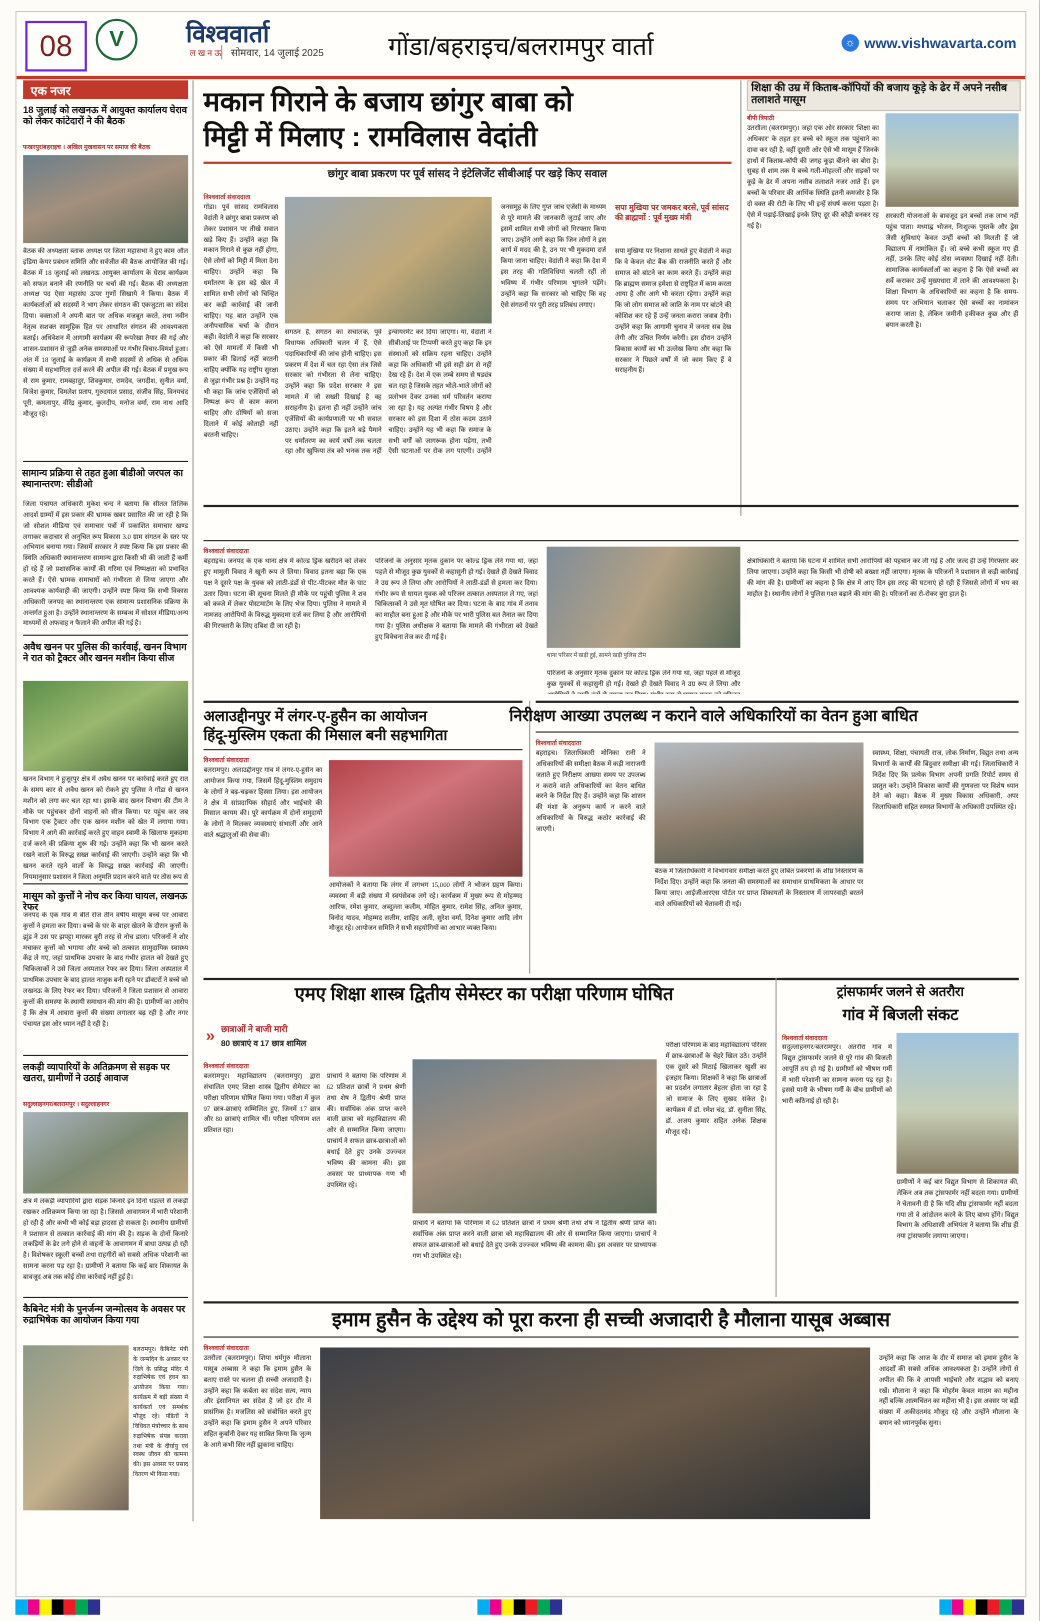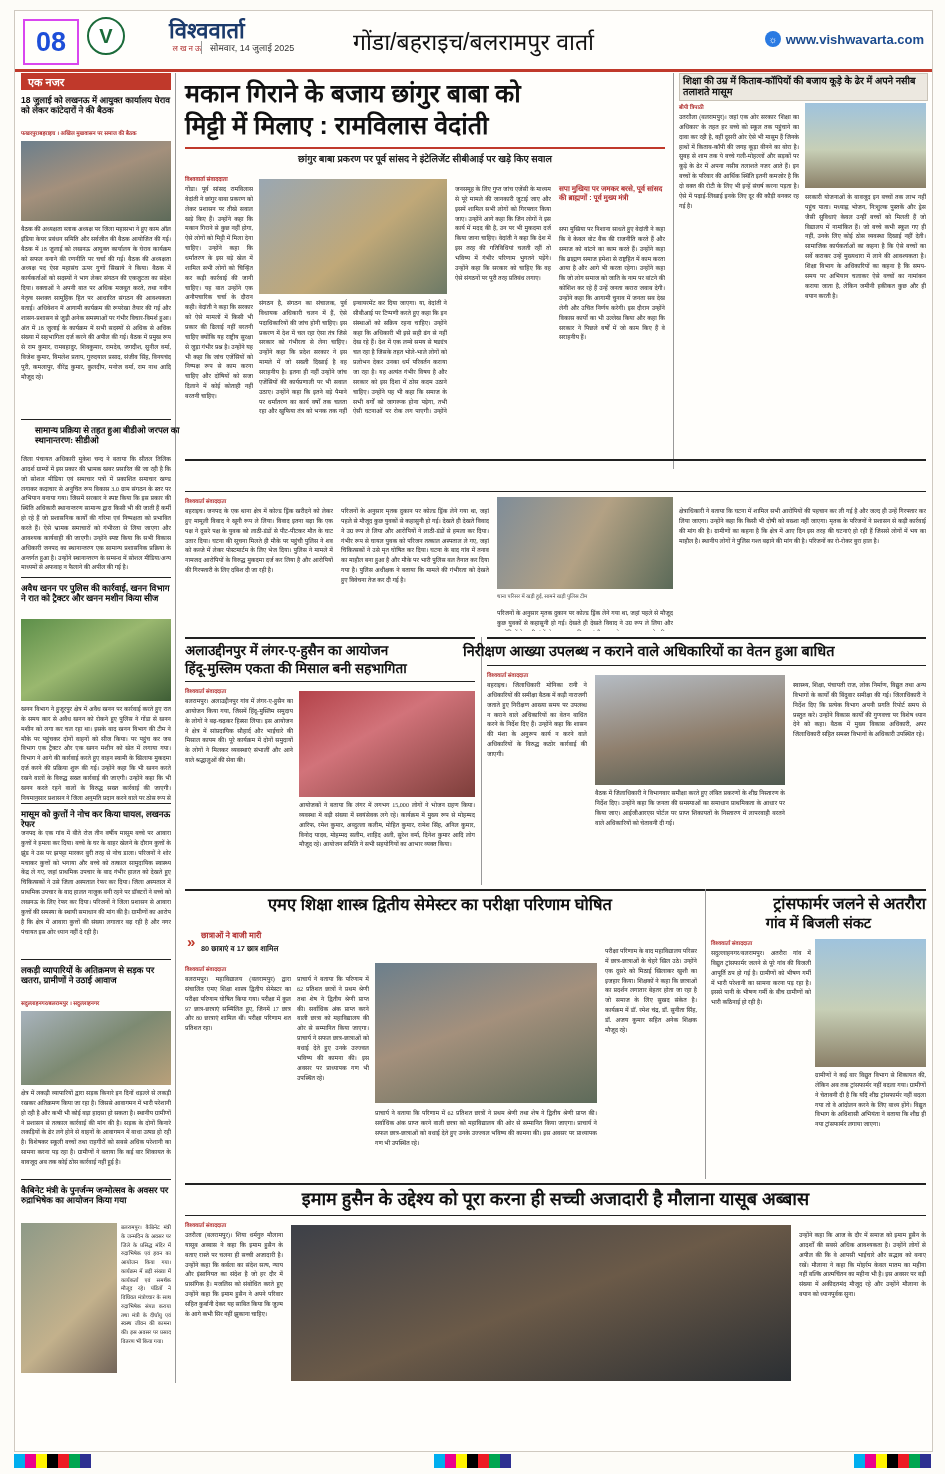--- a/index.html
+++ b/index.html
@@ -5,22 +5,22 @@
   html,body{margin:0;padding:0;background:#b0b0b0;}
   body{font-family:"Liberation Sans",sans-serif;}
   .page{
     width:945px;height:1474px;background:#fdfcf8;position:relative;
     margin:0 auto;overflow:hidden;
     box-shadow:0 0 6px rgba(0,0,0,.4);
   }
   .inner{position:absolute;left:14px;top:10px;width:917px;height:1440px;border:1px solid #cfc9c0;background:#fffefb;}
   
   .masthead{position:absolute;left:0;top:0;width:917px;height:58px;border-bottom:3px solid #c0392b;}
-  .pageno{position:absolute;left:8px;top:8px;width:52px;height:42px;border:2px solid #d946ef;
-      display:flex;align-items:center;justify-content:center;font-size:27px;font-weight:bold;color:#1d4ed8;}
+  .pageno{position:absolute;left:8px;top:8px;width:52px;height:42px;border:2px solid #6d28d9;
+      display:flex;align-items:center;justify-content:center;font-size:27px;font-weight:normal;color:#7f1d1d;}
   .logo-wrap{position:absolute;left:72px;top:6px;display:flex;align-items:center;gap:6px;}
   .logo-circle{width:34px;height:34px;border-radius:50%;border:2px solid #1b6b3a;display:flex;align-items:center;justify-content:center;
       font-size:20px;font-weight:bold;color:#1b6b3a;background:#fff;}
   .logo-text{font-size:22px;font-weight:bold;color:#1b3a6b;line-height:1;margin-left:38px;}
   .logo-sub{font-size:8px;color:#b03030;letter-spacing:2px;text-align:center;}
   .dateline{position:absolute;left:186px;top:30px;font-size:9px;color:#333;border-left:1px solid #999;padding-left:8px;}
   .center-title{position:absolute;left:0;right:0;top:14px;text-align:center;font-size:23px;font-weight:normal;color:#111;}
   .website{position:absolute;right:8px;top:20px;display:flex;align-items:center;gap:5px;font-size:13px;font-weight:bold;color:#1b4b8f;}
   .globe{width:16px;height:16px;border-radius:50%;background:#2a7ae2;color:#fff;font-size:10px;display:flex;align-items:center;justify-content:center;}
   
@@ -79,21 +79,21 @@
 
   <div class="nazar-head">एक नजर</div>
   <div class="rule-v" style="left:160px;top:62px;height:1310px;"></div>
 
   <div class="sec-head" style="left:6px;top:84px;width:150px;font-size:8.6px;">18 जुलाई को लखनऊ में आयुक्त कार्यालय घेराव को लेकर कांटेदारों ने की बैठक</div>
   <div class="byline" style="left:6px;top:118px;width:150px;font-size:5.6px;">फखरपुर/बहराइच । अखिल मुखवासन पर समाज की बैठक</div>
   <div class="photo p1" style="left:6px;top:130px;width:150px;height:80px;"></div>
   <div class="body-text" style="left:6px;top:214px;width:150px;height:190px;">बैठक की अध्यक्षता ब्लाक अध्यक्ष पर जिला महासभा ने हुए काम ऑल इंडिया केयर प्रबंधन समिति और सर्वजीत की बैठक आयोजित की गई। बैठक में 18 जुलाई को लखनऊ आयुक्त कार्यालय के घेराव कार्यक्रम को सफल बनाने की रणनीति पर चर्चा की गई। बैठक की अध्यक्षता अध्यक्ष पद ऐसा महासंघ ऊपर गुणों सिखाये ने किया। बैठक में कार्यकर्ताओं को सदस्यों ने भाग लेकर संगठन की एकजुटता का संदेश दिया। वक्ताओं ने अपनी बात पर अधिक मजबूत करते, तथा नवीन नेतृत्व सशक्त सामूहिक हित पर आधारित संगठन की आवश्यकता बताई। अधिवेशन में आगामी कार्यक्रम की रूपरेखा तैयार की गई और शासन-प्रशासन से जुड़ी अनेक समस्याओं पर गंभीर विचार-विमर्श हुआ। अंत में 18 जुलाई के कार्यक्रम में सभी सदस्यों से अधिक से अधिक संख्या में सहभागिता दर्ज करने की अपील की गई। बैठक में प्रमुख रूप से राम कुमार, रामबहादुर, शिवकुमार, रामदेव, जगदीश, सुनील वर्मा, विजेश कुमार, विमलेश प्रताप, गुरुदयाल प्रसाद, संजीव सिंह, विनयचंद पूरी, कमलापुर, वीरेंद्र कुमार, कुलदीप, मनोज वर्मा, राम नाथ आदि मौजूद रहे।</div>
   <div class="rule-h" style="left:6px;top:408px;width:150px;"></div>
 
-  <div class="sec-head" style="left:20px;top:414px;width:150px;font-size:8.6px;font-family:Liberation Serif, serif;">सामान्य प्रक्रिया से तहत हुआ बीडीओ जरपल का स्थानान्तरण: सीडीओ</div>
+  <div class="sec-head" style="left:5px;top:414px;width:150px;font-size:8.6px;">सामान्य प्रक्रिया से तहत हुआ बीडीओ जरपल का स्थानान्तरण: सीडीओ</div>
   <div class="body-text" style="left:6px;top:444px;width:150px;height:120px;">जिला पंचायत अधिकारी मुकेश चन्द ने बताया कि सीतल तिलिक आदर्श ग्राम्यों में इस प्रकार की भ्रामक खबर प्रसारित की जा रही है कि जो सोशल मीडिया एवं समाचार पत्रों में प्रकाशित समाचार खण्ड लगाकर कदाचार से अनुचित रूप विकास 3.0 ग्राम संगठन के स्तर पर अभियान बनाया गया। जिसमें सरकार ने स्पष्ट किया कि इस प्रकार की स्थिति अधिकारी स्थानान्तरण सामान्य द्वारा किसी भी की जाती हैं कर्मी हो रहे हैं जो प्रशासनिक कार्यों की गरिमा एवं निष्पक्षता को प्रभावित करते हैं। ऐसे भ्रामक समाचारों को गंभीरता से लिया जाएगा और आवश्यक कार्यवाही की जाएगी। उन्होंने स्पष्ट किया कि सभी विकास अधिकारी जनपद का स्थानान्तरण एक सामान्य प्रशासनिक प्रक्रिया के अन्तर्गत हुआ है। उन्होंने स्थानान्तरण के सम्बन्ध में सोशल मीडिया/अन्य माध्यमों से अफवाह न फैलाने की अपील की गई है।</div>
   <div class="rule-h" style="left:6px;top:566px;width:150px;"></div>
 
   <div class="sec-head" style="left:6px;top:572px;width:150px;font-size:8.6px;">अवैध खनन पर पुलिस की कार्रवाई, खनन विभाग ने रात को ट्रैक्टर और खनन मशीन किया सीज</div>
   <div class="photo green" style="left:6px;top:608px;width:150px;height:82px;"></div>
   <div class="body-text" style="left:6px;top:694px;width:150px;height:96px;">खनन विभाग ने हुजूरपुर क्षेत्र में अवैध खनन पर कार्रवाई करते हुए रात के समय कार से अवैध खनन को रोकने हुए पुलिस ने गोंडा से खनन मशीन को लगा कर चल रहा था। इसके बाद खनन विभाग की टीम ने मौके पर पहुंचकर दोनों वाहनों को सीज किया। पर पहुंच कर जब विभाग एक ट्रैक्टर और एक खनन मशीन को खेत में लगाया गया। विभाग ने आगे की कार्रवाई करते हुए वाहन स्वामी के खिलाफ मुकदमा दर्ज करने की प्रक्रिया शुरू की गई। उन्होंने कहा कि भी खनन करते रखने वालों के विरुद्ध सख्त कार्रवाई की जाएगी। उन्होंने कहा कि भी खनन करते रहने वालों के विरुद्ध सख्त कार्रवाई की जाएगी। नियमानुसार प्रशासन ने जिला अनुमति प्रदान करने वाले पर ठोस रूप से रोक लगाने की बात कही।</div>
   <div class="rule-h" style="left:6px;top:792px;width:150px;"></div>
 
   <div class="sec-head" style="left:6px;top:798px;width:150px;font-size:8.6px;">मासूम को कुत्तों ने नोच कर किया घायल, लखनऊ रेफर</div>
   <div class="body-text" style="left:6px;top:818px;width:150px;height:126px;">जनपद के एक गांव में बीते रोज तीन वर्षीय मासूम बच्चे पर आवारा कुत्तों ने हमला कर दिया। बच्चे के घर के बाहर खेलने के दौरान कुत्तों के झुंड ने उस पर झपट्टा मारकर बुरी तरह से नोच डाला। परिजनों ने शोर मचाकर कुत्तों को भगाया और बच्चे को तत्काल सामुदायिक स्वास्थ्य केंद्र ले गए, जहां प्राथमिक उपचार के बाद गंभीर हालत को देखते हुए चिकित्सकों ने उसे जिला अस्पताल रेफर कर दिया। जिला अस्पताल में प्राथमिक उपचार के बाद हालत नाजुक बनी रहने पर डॉक्टरों ने बच्चे को लखनऊ के लिए रेफर कर दिया। परिजनों ने जिला प्रशासन से आवारा कुत्तों की समस्या के स्थायी समाधान की मांग की है। ग्रामीणों का आरोप है कि क्षेत्र में आवारा कुत्तों की संख्या लगातार बढ़ रही है और नगर पंचायत इस ओर ध्यान नहीं दे रही है।</div>
@@ -171,21 +171,21 @@
   <div class="sec-head" style="left:186px;top:920px;width:120px;font-size:8px;color:#b03030;">छात्राओं ने बाजी मारी</div>
   <div class="sub" style="left:186px;top:934px;width:140px;font-size:7.4px;font-weight:bold;color:#222;">80 छात्राएं व 17 छात्र शामिल</div>
   <div class="byline" style="left:170px;top:954px;font-size:5.6px;">विश्ववार्ता संवाददाता</div>
   <div class="body-text" style="left:170px;top:964px;width:106px;height:196px;">बलरामपुर। महाविद्यालय (बलरामपुर) द्वारा संचालित एमए शिक्षा शास्त्र द्वितीय सेमेस्टर का परीक्षा परिणाम घोषित किया गया। परीक्षा में कुल 97 छात्र-छात्राएं सम्मिलित हुए, जिनमें 17 छात्र और 80 छात्राएं शामिल थीं। परीक्षा परिणाम शत प्रतिशत रहा।</div>
   <div class="body-text" style="left:282px;top:964px;width:72px;height:196px;">प्राचार्य ने बताया कि परिणाम में 62 प्रतिशत छात्रों ने प्रथम श्रेणी तथा शेष ने द्वितीय श्रेणी प्राप्त की। सर्वाधिक अंक प्राप्त करने वाली छात्रा को महाविद्यालय की ओर से सम्मानित किया जाएगा। प्राचार्य ने सफल छात्र-छात्राओं को बधाई देते हुए उनके उज्ज्वल भविष्य की कामना की। इस अवसर पर प्राध्यापक गण भी उपस्थित रहे।</div>
   <div class="photo p1" style="left:360px;top:952px;width:222px;height:140px;"></div>
   <div class="body-text" style="left:360px;top:1098px;width:222px;height:62px;">प्राचार्य ने बताया कि परिणाम में 62 प्रतिशत छात्रों ने प्रथम श्रेणी तथा शेष ने द्वितीय श्रेणी प्राप्त की। सर्वाधिक अंक प्राप्त करने वाली छात्रा को महाविद्यालय की ओर से सम्मानित किया जाएगा। प्राचार्य ने सफल छात्र-छात्राओं को बधाई देते हुए उनके उज्ज्वल भविष्य की कामना की। इस अवसर पर प्राध्यापक गण भी उपस्थित रहे।</div>
   <div class="body-text" style="left:590px;top:936px;width:92px;height:224px;">परीक्षा परिणाम के बाद महाविद्यालय परिसर में छात्र-छात्राओं के चेहरे खिल उठे। उन्होंने एक दूसरे को मिठाई खिलाकर खुशी का इजहार किया। शिक्षकों ने कहा कि छात्राओं का प्रदर्शन लगातार बेहतर होता जा रहा है जो समाज के लिए सुखद संकेत है। कार्यक्रम में डॉ. रमेश चंद्र, डॉ. सुनीता सिंह, डॉ. अजय कुमार सहित अनेक शिक्षक मौजूद रहे।</div>
 
   <div class="rule-h" style="left:696px;top:878px;width:215px;height:2px;background:#222;"></div>
-  <div class="hl" style="left:696px;top:884px;width:215px;font-size:16px;text-align:right;font-family:Liberation Serif, serif;">ट्रांसफार्मर जलने से अतरौरा</div>
+  <div class="hl" style="left:696px;top:884px;width:215px;font-size:12px;text-align:center;">ट्रांसफार्मर जलने से अतरौरा</div>
   <div class="hl" style="left:696px;top:904px;width:215px;font-size:14.5px;text-align:center;">गांव में बिजली संकट</div>
   <div class="photo sky" style="left:800px;top:928px;width:111px;height:128px;"></div>
   <div class="byline" style="left:696px;top:928px;font-size:5.6px;">विश्ववार्ता संवाददाता</div>
   <div class="body-text" style="left:696px;top:938px;width:100px;height:222px;">सदुल्लाहनगर/बलरामपुर। अतरौरा गांव में विद्युत ट्रांसफार्मर जलने से पूरे गांव की बिजली आपूर्ति ठप हो गई है। ग्रामीणों को भीषण गर्मी में भारी परेशानी का सामना करना पड़ रहा है। इससे पानी के भीषण गर्मी के बीच ग्रामीणों को भारी कठिनाई हो रही है।</div>
   <div class="body-text" style="left:800px;top:1060px;width:111px;height:100px;">ग्रामीणों ने कई बार विद्युत विभाग से शिकायत की, लेकिन अब तक ट्रांसफार्मर नहीं बदला गया। ग्रामीणों ने चेतावनी दी है कि यदि शीघ्र ट्रांसफार्मर नहीं बदला गया तो वे आंदोलन करने के लिए बाध्य होंगे। विद्युत विभाग के अधिशासी अभियंता ने बताया कि शीघ्र ही नया ट्रांसफार्मर लगाया जाएगा।</div>
 
   <div class="rule-h" style="left:170px;top:1172px;width:741px;height:2px;background:#222;"></div>
   <div class="hl" style="left:170px;top:1178px;width:741px;font-size:18px;text-align:center;">इमाम हुसैन के उद्देश्य को पूरा करना ही सच्ची अजादारी है मौलाना यासूब अब्बास</div>
   <div class="rule-h" style="left:170px;top:1204px;width:741px;"></div>
   <div class="byline" style="left:170px;top:1210px;font-size:5.6px;">विश्ववार्ता संवाददाता</div>

